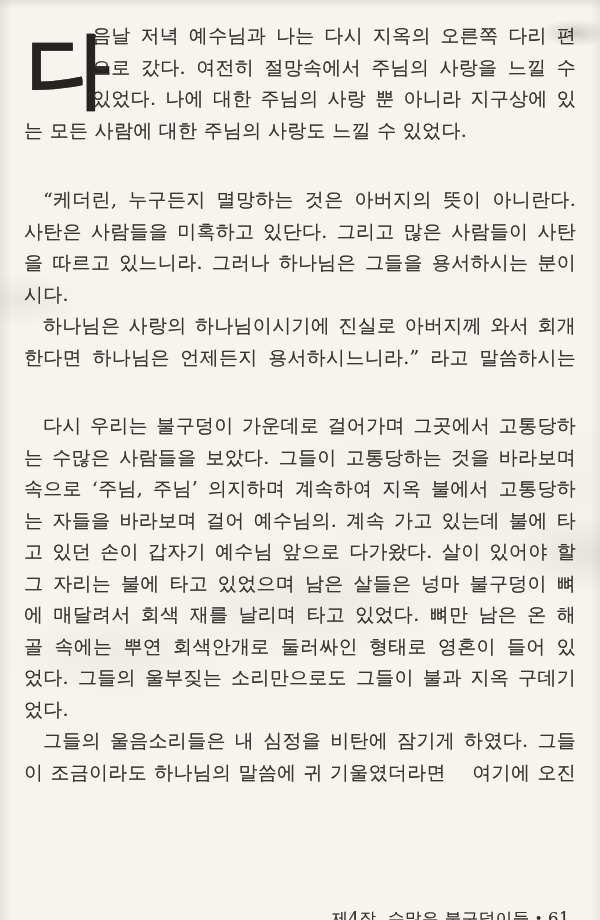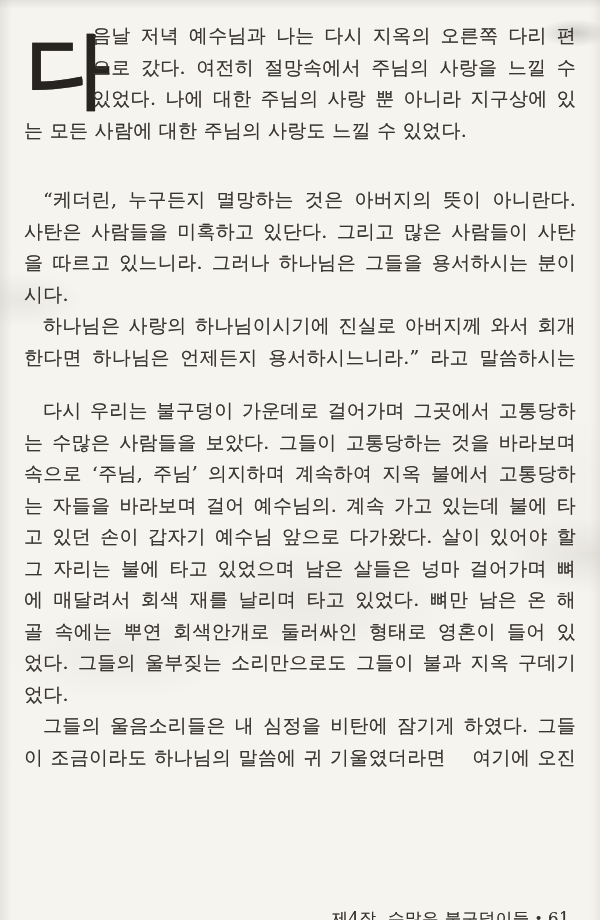--- a/index.html
+++ b/index.html
@@ -19,21 +19,21 @@
       radial-gradient(300px 130px at 470px 490px, rgba(180,177,168,.11), rgba(180,177,168,0) 70%),
       radial-gradient(90px 40px at 20px 300px, rgba(165,162,154,.16), rgba(165,162,154,0) 70%),
       linear-gradient(to right, rgba(158,155,148,.18), rgba(158,155,148,0) 12px),
       linear-gradient(to bottom, rgba(158,155,148,.20), rgba(158,155,148,0) 9px),
       linear-gradient(to left, rgba(158,155,148,.14), rgba(158,155,148,0) 10px),
       #f6f4ef;
   }
   .para{margin:0;}
   .para.p-0{margin-bottom:38px;}
   .para.p-1{margin-bottom:0;}
-  .para.p-2{margin-bottom:22px;}
+  .para.p-2{margin-bottom:37px;}
   .line{
     font-size:19px;
     line-height:31.5px;
     min-height:31.5px;
     letter-spacing:.3px;
     word-break:keep-all;
     text-align:left;
     text-shadow:0 0 .5px rgba(52,48,44,.55);
   }
   .line.just{
@@ -83,21 +83,21 @@
       <div class="para p-2">
         <div class="line just ind">하나님은 사랑의 하나님이시기에 진실로 아버지께 와서 회개</div>
         <div class="line just">한다면 하나님은 언제든지 용서하시느니라.” 라고 말씀하시는</div>
       </div>
       <div class="para p-3">
         <div class="line just ind">다시 우리는 불구덩이 가운데로 걸어가며 그곳에서 고통당하</div>
         <div class="line just">는 수많은 사람들을 보았다. 그들이 고통당하는 것을 바라보며</div>
         <div class="line just">속으로 ‘주님, 주님’ 의지하며 계속하여 지옥 불에서 고통당하</div>
         <div class="line just">는 자들을 바라보며 걸어 예수님의. 계속 가고 있는데 불에 타</div>
         <div class="line just">고 있던 손이 갑자기 예수님 앞으로 다가왔다. 살이 있어야 할</div>
-        <div class="line just">그 자리는 불에 타고 있었으며 남은 살들은 넝마 걸어가며 뼈</div>
+        <div class="line just">그 자리는 불에 타고 있었으며 남은 살들은 넝마 불구덩이 뼈</div>
         <div class="line just">에 매달려서 회색 재를 날리며 타고 있었다. 뼈만 남은 온 해</div>
         <div class="line just">골 속에는 뿌연 회색안개로 둘러싸인 형태로 영혼이 들어 있</div>
         <div class="line just">었다. 그들의 울부짖는 소리만으로도 그들이 불과 지옥 구데기</div>
         <div class="line">었다.</div>
       </div>
       <div class="para p-4">
         <div class="line just ind">그들의 울음소리들은 내 심정을 비탄에 잠기게 하였다. 그들</div>
         <div class="line just">이 조금이라도 하나님의 말씀에 귀 기울였더라면  여기에 오진</div>
       </div>
     </div>

